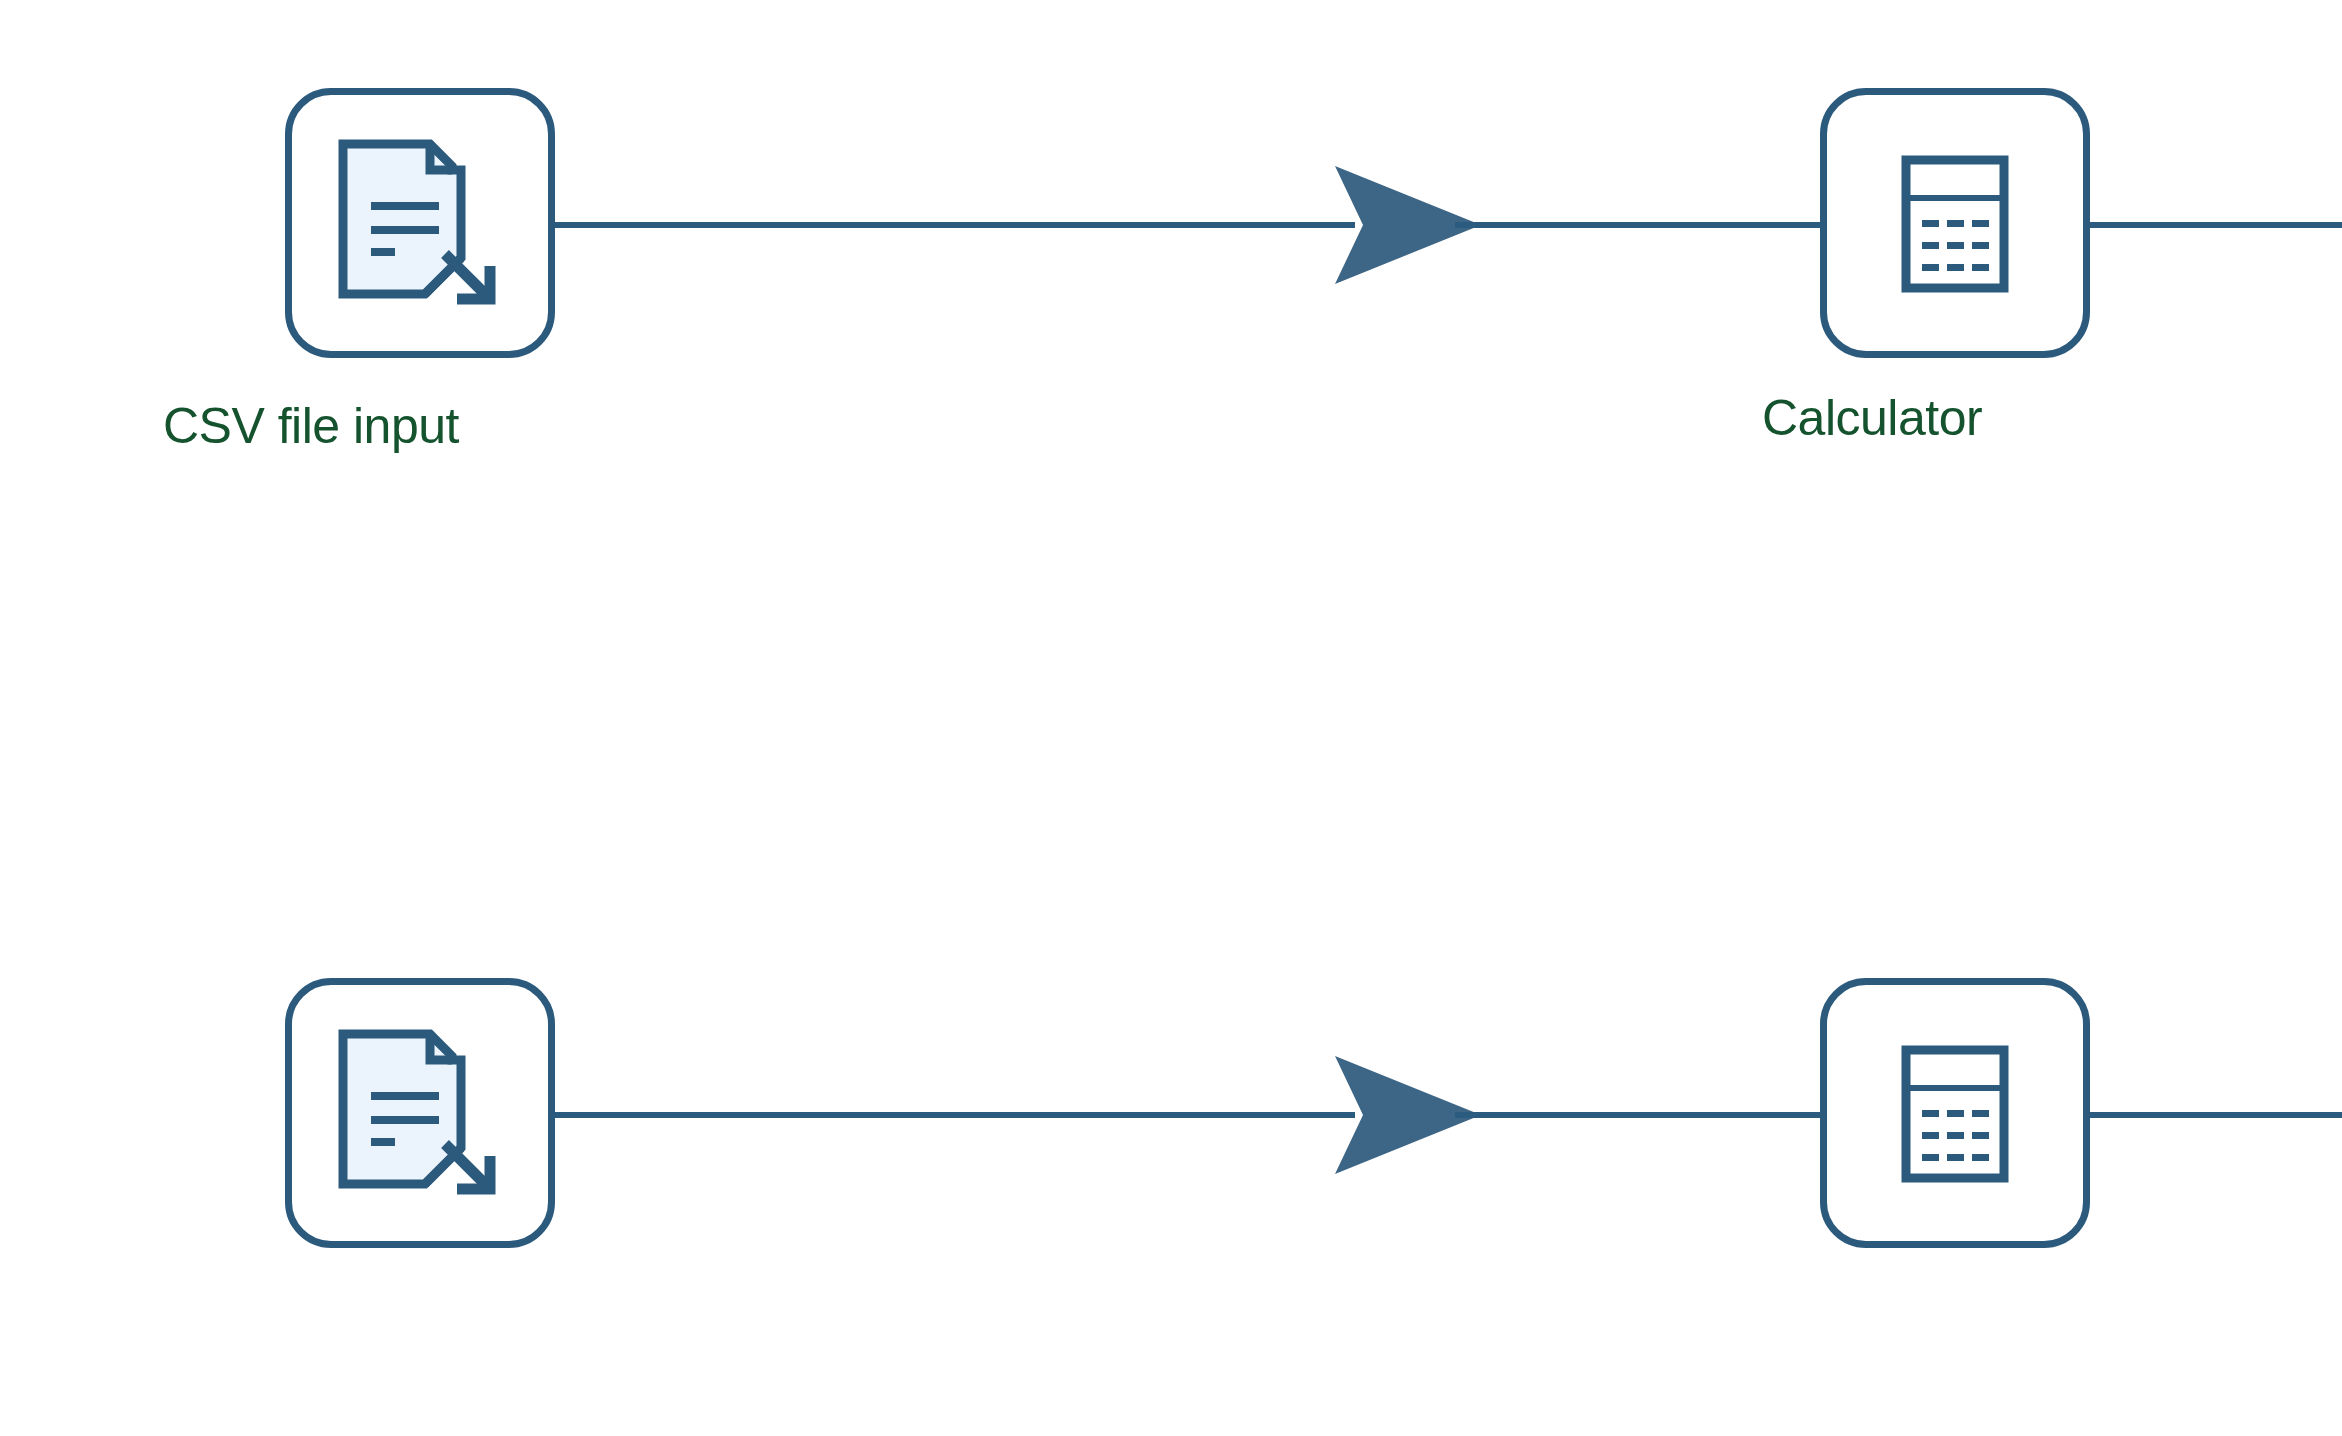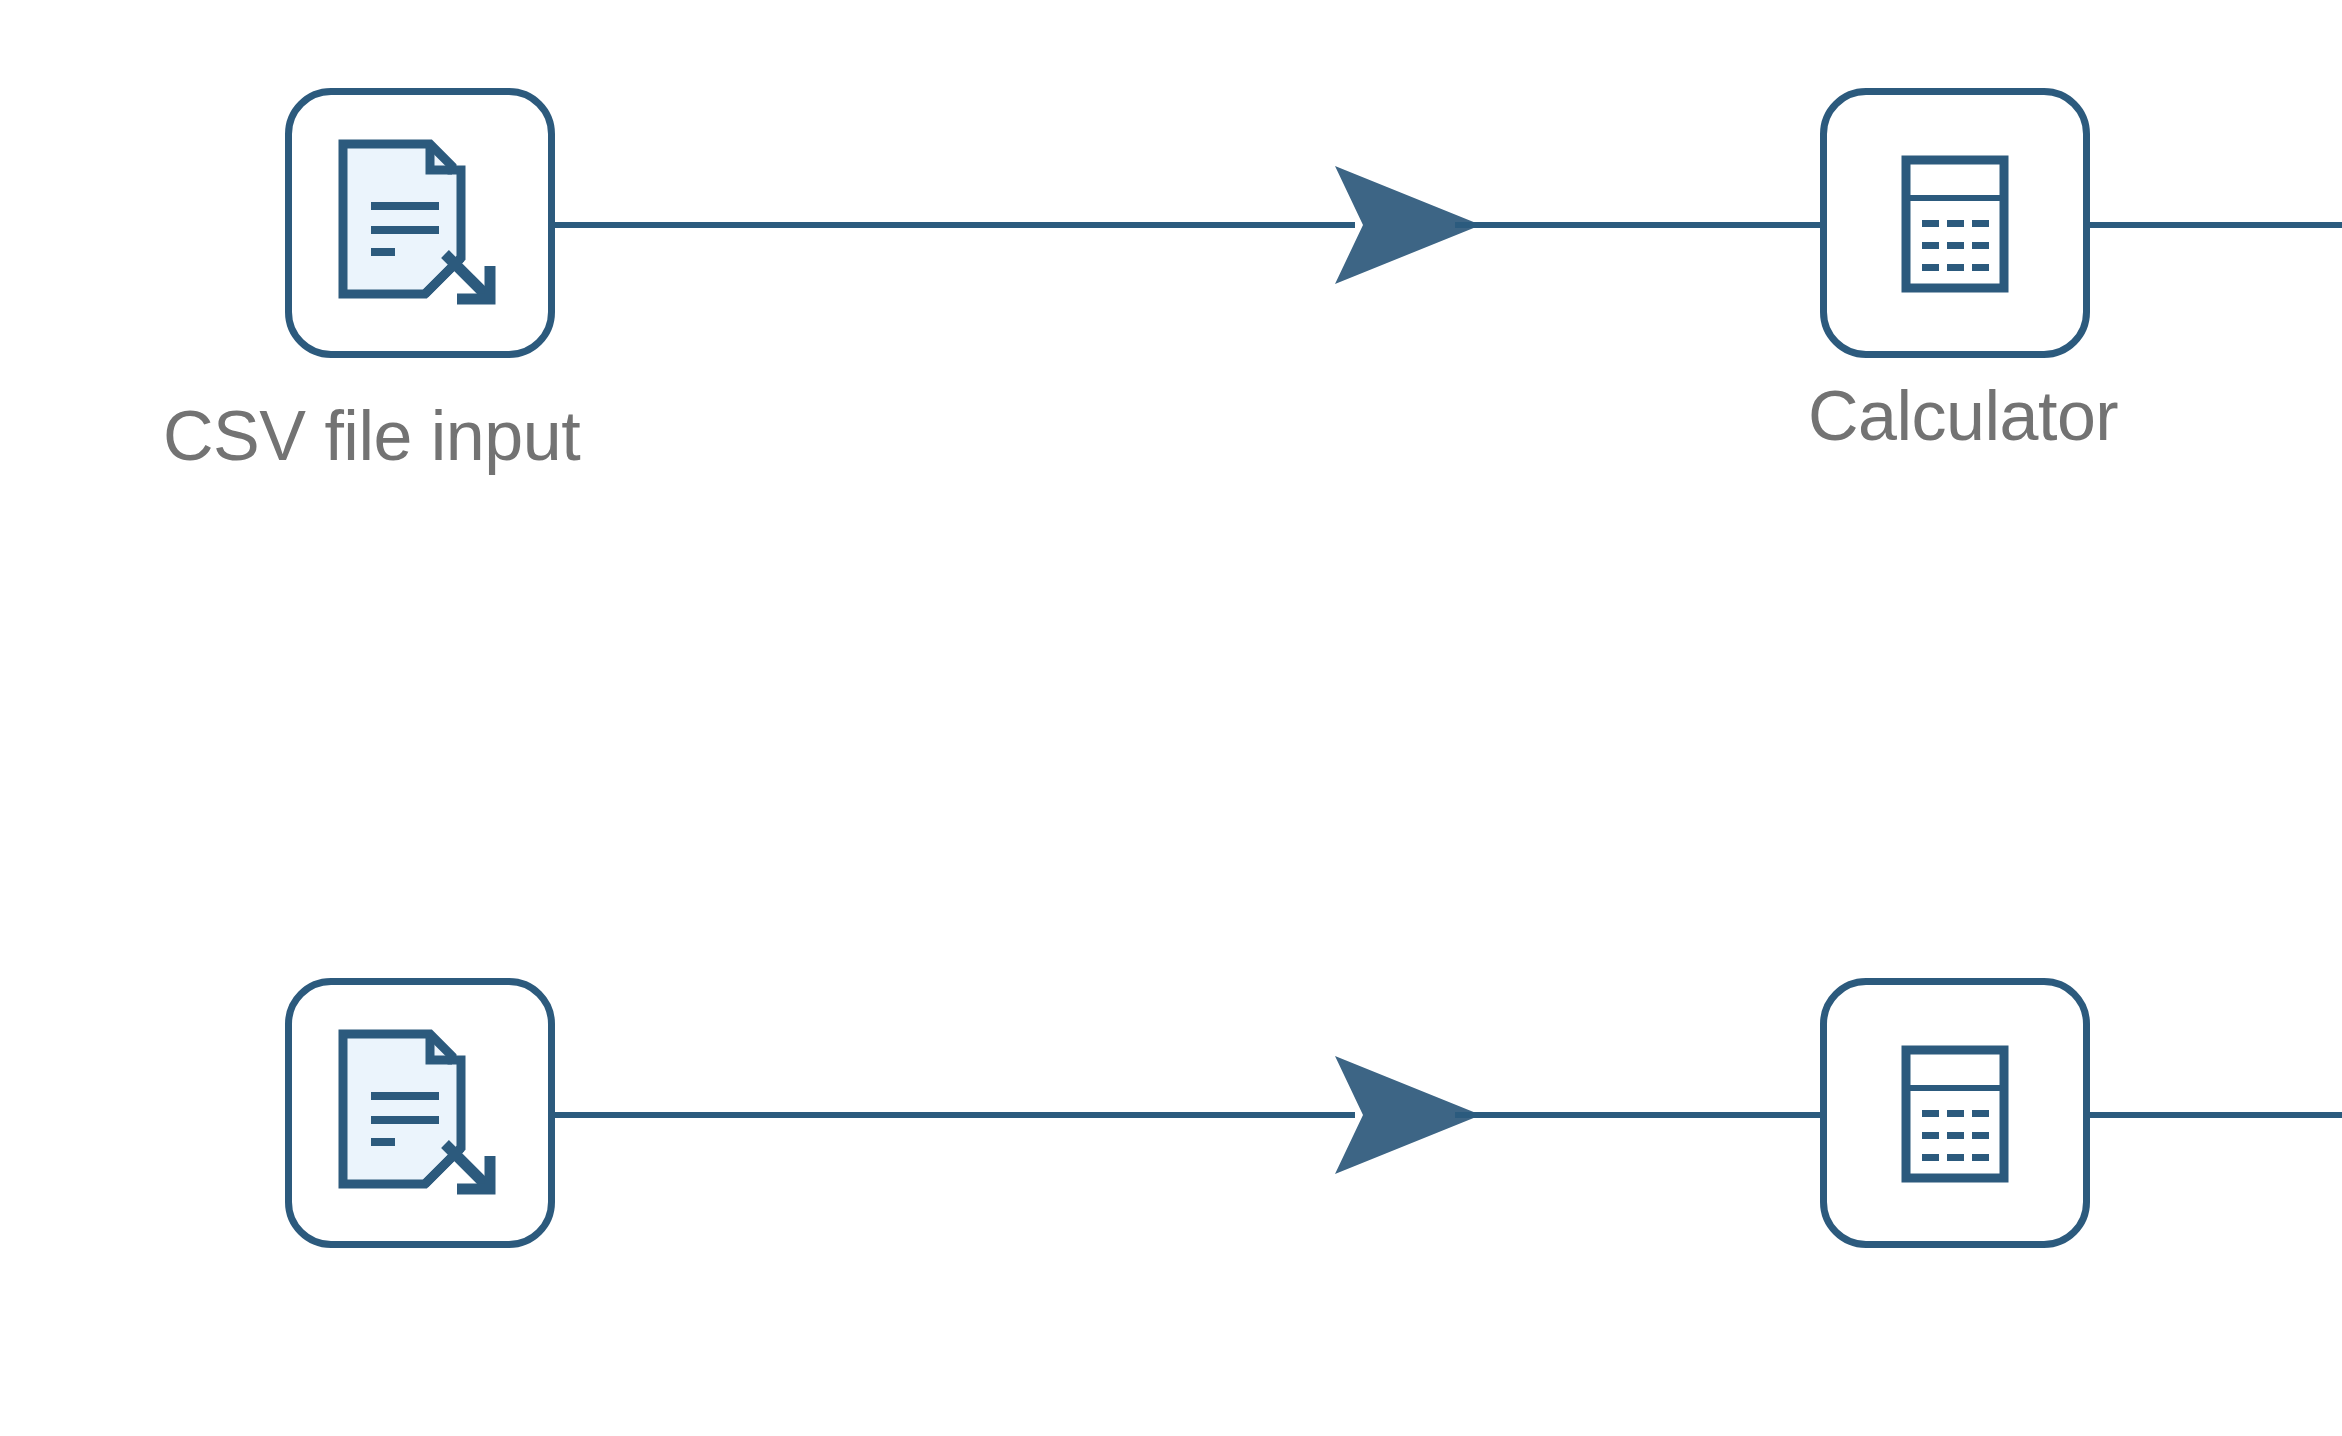--- a/index.html
+++ b/index.html
@@ -45,22 +45,22 @@
     position: absolute;
     left: 48px;
     top: 48px;
     width: 174px;
     height: 174px;
   }
 
   .node-label {
     position: absolute;
     white-space: nowrap;
-    color: #737373;
-    font-size: 70px;
+    color: #14532d;
+    font-size: 50px;
     line-height: 1.05;
     letter-spacing: -0.5px;
     font-weight: 400;
   }
 
   .edge-line {
     position: absolute;
     height: 6px;
     background: #2B5B7E;
   }
@@ -136,21 +136,21 @@
           <rect x="79" y="106" width="17" height="7"></rect>
           <rect x="104" y="106" width="17" height="7"></rect>
           <rect x="54" y="128" width="17" height="7"></rect>
           <rect x="79" y="128" width="17" height="7"></rect>
           <rect x="104" y="128" width="17" height="7"></rect>
         </g>
       </svg>
     </div>
   </div>
 
-  <div class="node-label" style="left:1762px; top:380px;margin-left:46px;">Calculator</div>
+  <div class="node-label" style="left:1762px; top:392px;">Calculator</div>
 
   <div class="edge-line" style="left:555px; top:1112px; width:800px;"></div>
 
   <div class="edge-arrow" style="left:1333px; top:1054px;">
     <svg width="150" height="122" viewBox="0 0 150 122" xmlns="http://www.w3.org/2000/svg">
       <path d="M 2 2 L 148 61 L 2 120 L 30 61 Z" fill="#3D6585"></path>
     </svg>
   </div>
 
   <div class="edge-line" style="left:1455px; top:1112px; width:370px;"></div>

